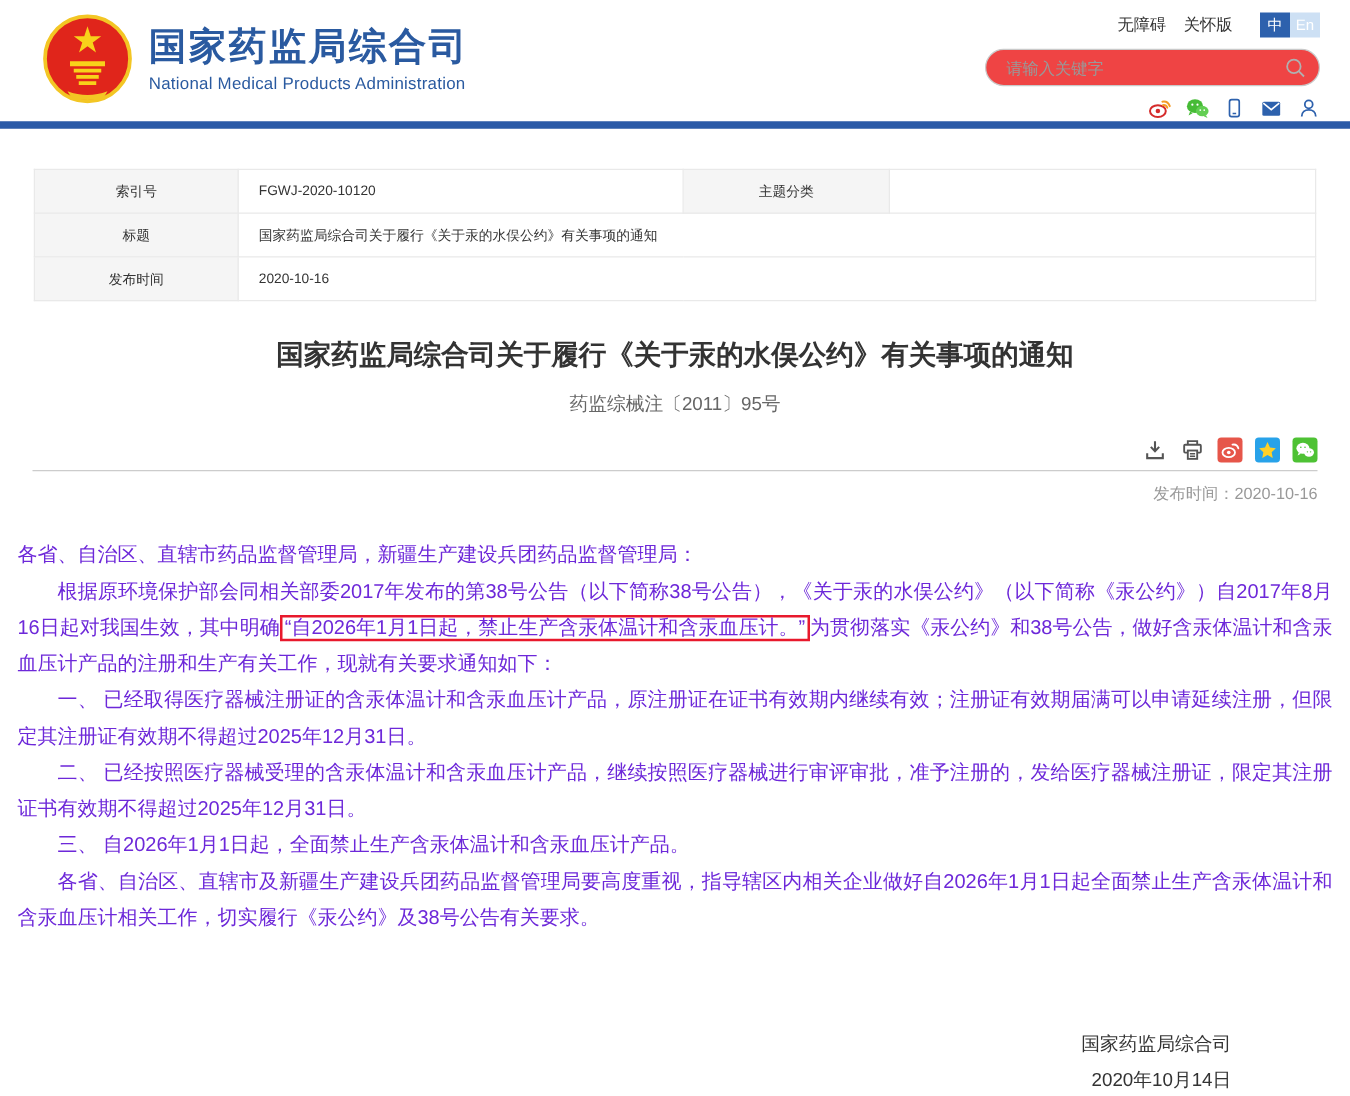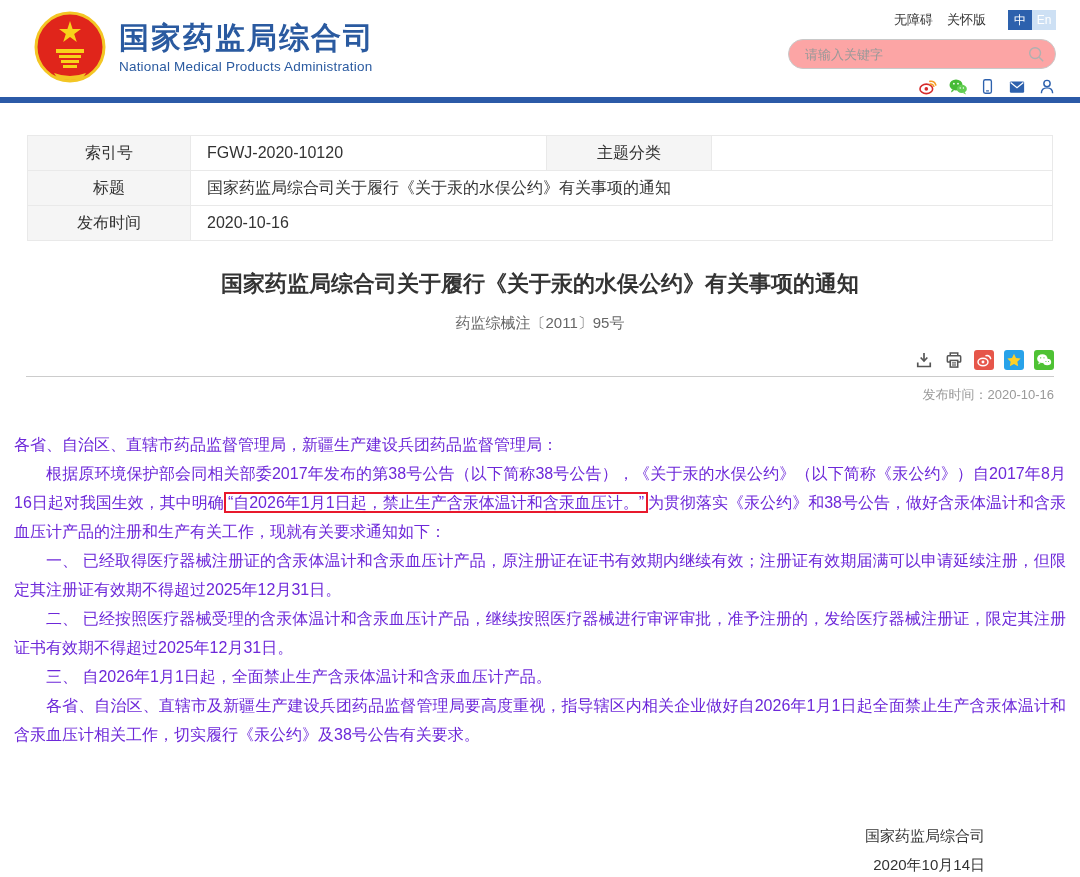--- a/index.html
+++ b/index.html
@@ -27,30 +27,30 @@
   .brand-en{font-size:13.5px;color:var(--brand-blue);margin-top:5px;letter-spacing:.2px;}
   .header-right{display:flex;flex-direction:column;align-items:flex-end;margin-top:10px;}
   .top-links{display:flex;align-items:center;gap:14px;font-size:13px;color:#333;}
   .top-link{cursor:pointer;}
   .lang{display:flex;margin-left:8px;}
   .lang-btn{width:24px;height:20px;display:flex;align-items:center;justify-content:center;
     font-size:12px;color:#fff;cursor:pointer;}
   .lang-zh{background:var(--lang-active-bg);}
   .lang-en{background:var(--lang-inactive-bg);}
   .search-box{margin-top:9px;width:268px;height:30px;border:1px solid #c9c9c9;border-radius:16px;
-    display:flex;align-items:center;padding:0 10px 0 14px;background:#fca5a5;}
+    display:flex;align-items:center;padding:0 10px 0 14px;background:#ef4444;}
   .search-box input{flex:1;border:none;outline:none;font-size:13px;color:#333;background:transparent;
     font-family:inherit;}
   .search-box input::placeholder{color:#999;}
   .search-btn{display:flex;align-items:center;cursor:pointer;}
   .social-row{display:flex;gap:11px;margin-top:8px;align-items:center;}
   .social-row .sicon{display:flex;align-items:center;cursor:pointer;}
   .blue-bar{height:6px;background:var(--bar-blue);}
   
-  .meta-table{width:1026px;margin:32px auto 0;border-collapse:collapse;font-size:16px;table-layout:fixed;}
+  .meta-table{width:1026px;margin:32px auto 0;border-collapse:collapse;font-size:11px;table-layout:fixed;}
   .meta-table td{border:1px solid #e9e9e9;height:35px;padding:0;}
   .meta-table td.mlabel{background:#f5f5f5;text-align:center;color:#333;}
   .meta-table td.mvalue{padding-left:16px;text-align:left;}
   
   .article-title{text-align:center;margin-top:28px;font-size:22px;font-weight:bold;color:#333;}
   .doc-number{text-align:center;margin-top:15px;font-size:15px;color:#666;}
   .tools{display:flex;justify-content:flex-end;align-items:center;gap:10px;margin:17px 26px 0;}
   .tool-icon{display:flex;align-items:center;cursor:pointer;}
   .tool-icon svg{width:20px;height:20px;}
   .share-badge{width:20px;height:20px;border-radius:3px;display:flex;align-items:center;

